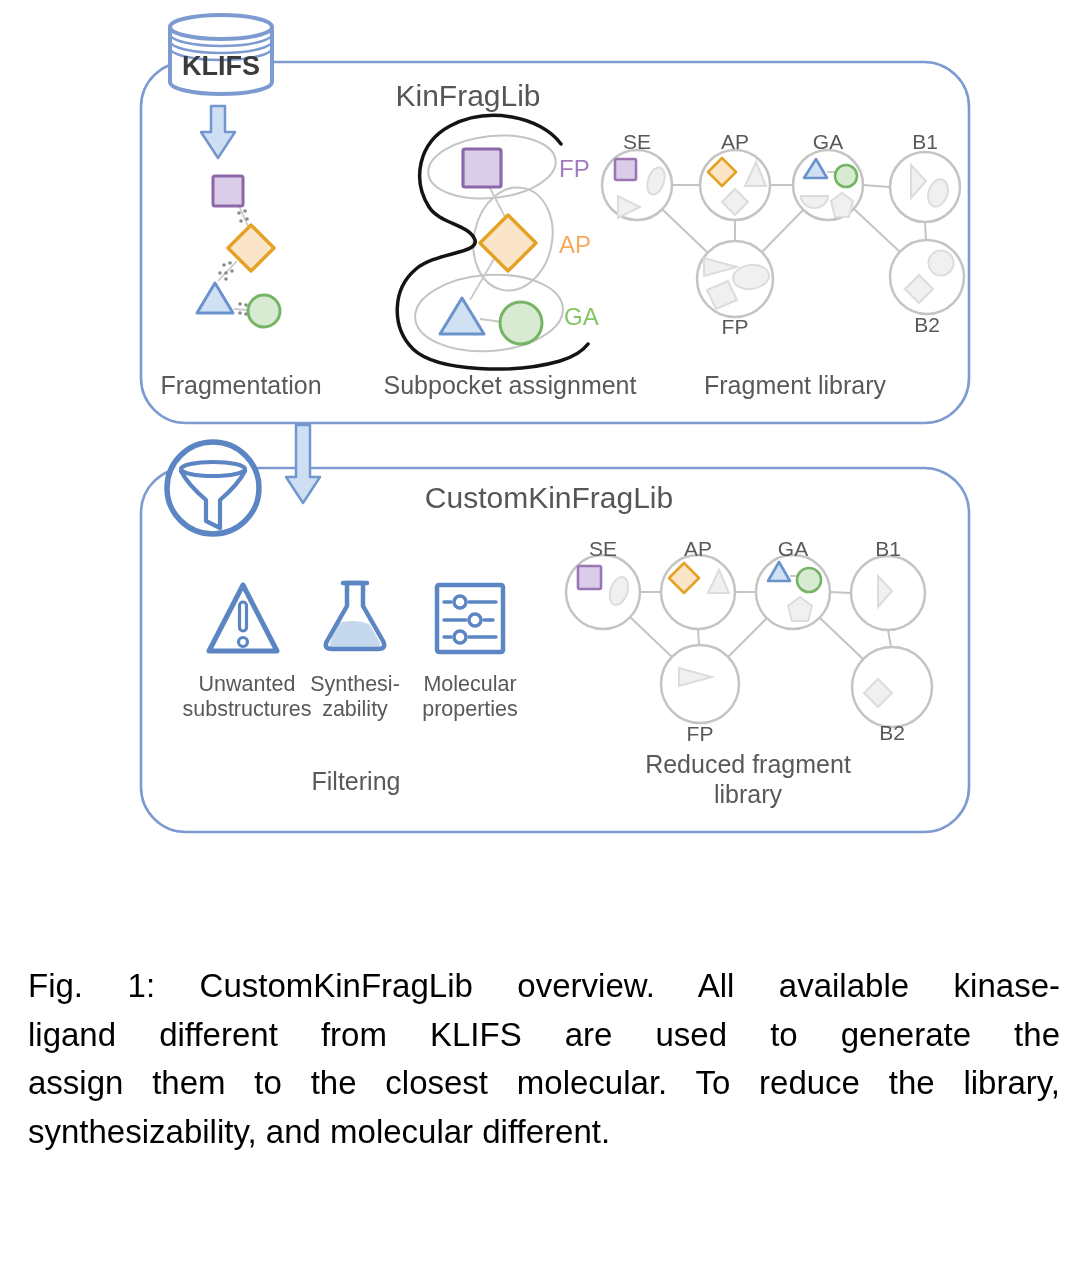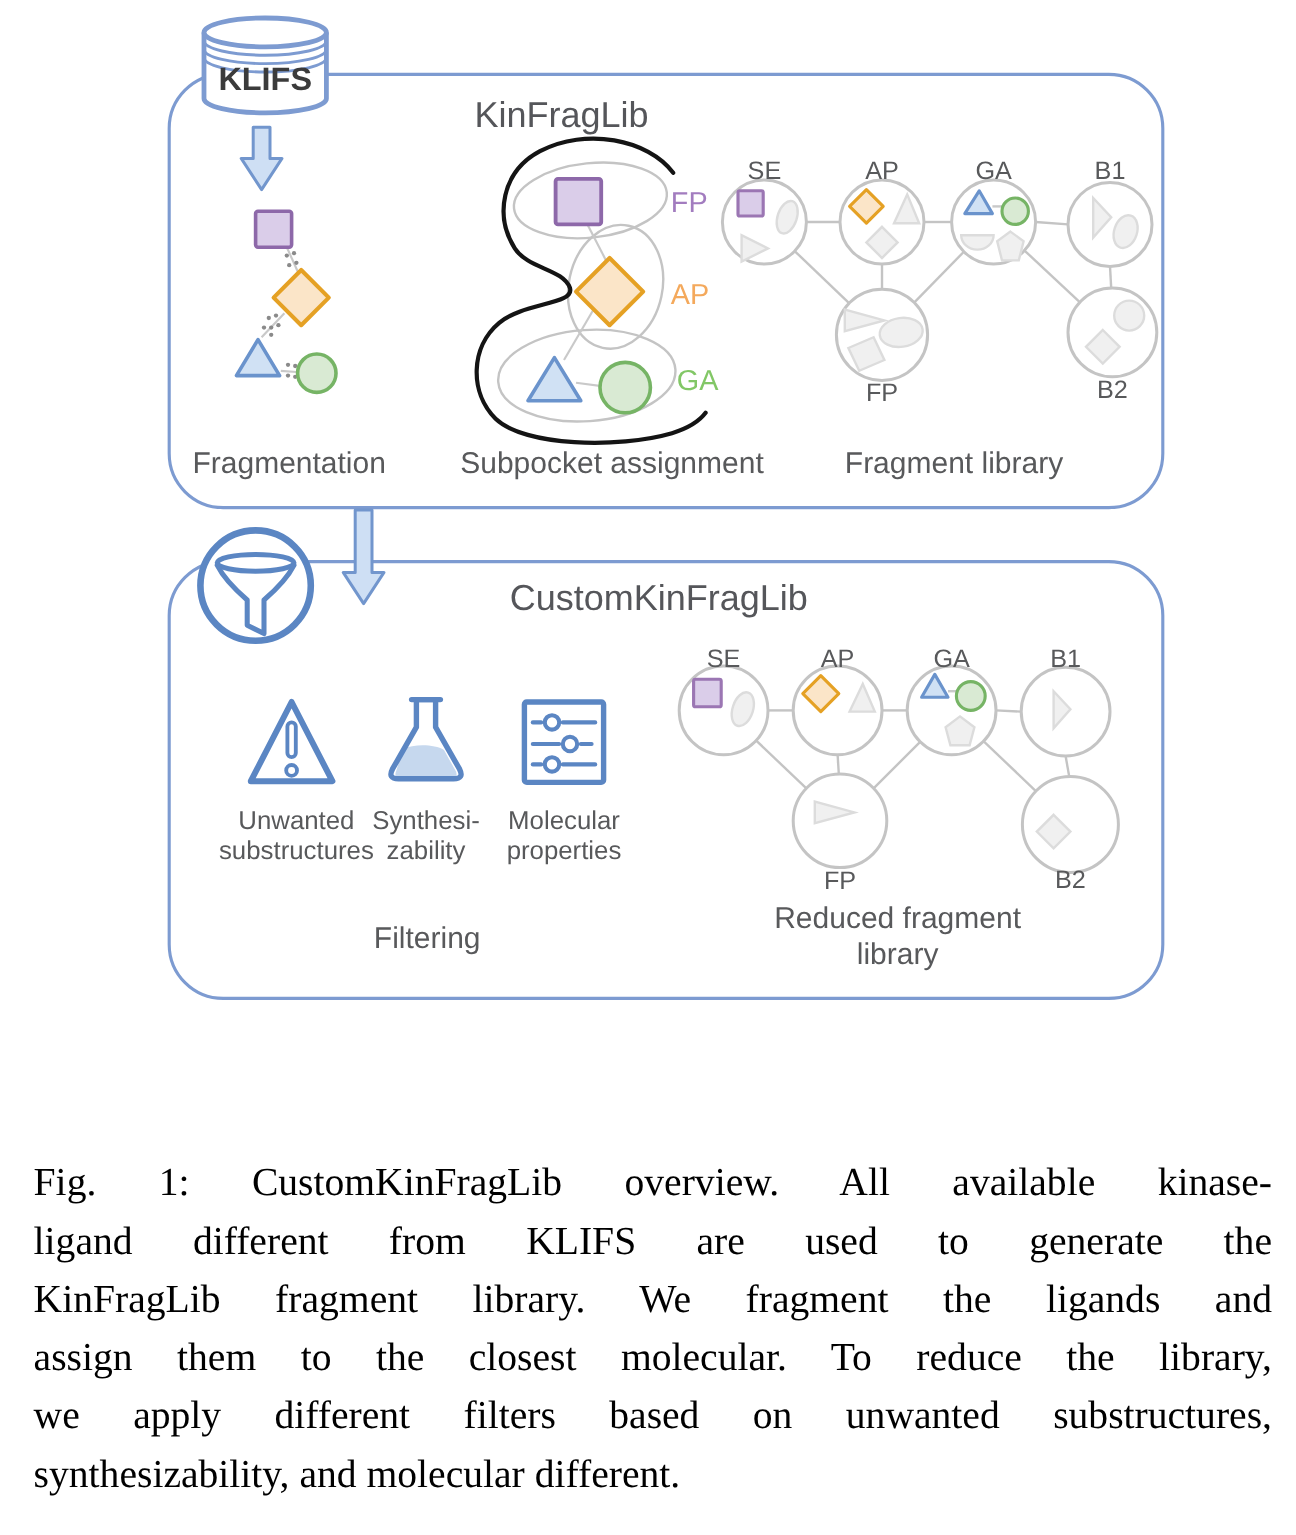--- a/index.html
+++ b/index.html
@@ -6,21 +6,21 @@
     margin: 0; padding: 0;
     width: 1080px; height: 1279px;
     background: #ffffff;
     overflow: hidden;
   }
   .page { position: relative; width: 1080px; height: 1279px; background: #fff; }
   .diagram { position: absolute; top: 0; left: 0; }
   .caption {
     position: absolute;
     left: 28px; top: 962px; width: 1032px;
-    font-family: Liberation Serif, serif;
+    font-family: Liberation Sans, sans-serif;
     font-size: 33px; line-height: 48.5px;
     color: #000;
   }
   .cap-line { text-align: justify; text-align-last: justify; white-space: normal; }
   .cap-line.last { text-align: left; text-align-last: left; }
   svg text { font-family: "Liberation Sans", sans-serif; }
   .t-title { font-size: 30px; fill: #55565a; }
   .t-section { font-size: 25px; fill: #58595b; }
   .t-node { font-size: 21px; fill: #58595b; }
   .t-filter { font-size: 21.5px; fill: #58595b; }
@@ -233,18 +233,16 @@
       <text class="t-node" x="892" y="740">B2</text>
     </g>
     <text class="t-section" x="748" y="773" text-anchor="middle">Reduced fragment</text>
     <text class="t-section" x="748" y="803" text-anchor="middle">library</text>
   </g>
 </svg>
 
 <div class="caption">
   <div class="cap-line">Fig. 1: CustomKinFragLib overview. All available kinase-</div>
   <div class="cap-line">ligand different from KLIFS are used to generate the</div>
-  <div class="cap-line">KinFragLib fragment library. We fragment the ligands and</div>
   <div class="cap-line">assign them to the closest molecular. To reduce the library,</div>
-  <div class="cap-line">we apply different filters based on unwanted substructures,</div>
   <div class="cap-line last">synthesizability, and molecular different.</div>
 </div>
 </div>
 
 </body></html>

